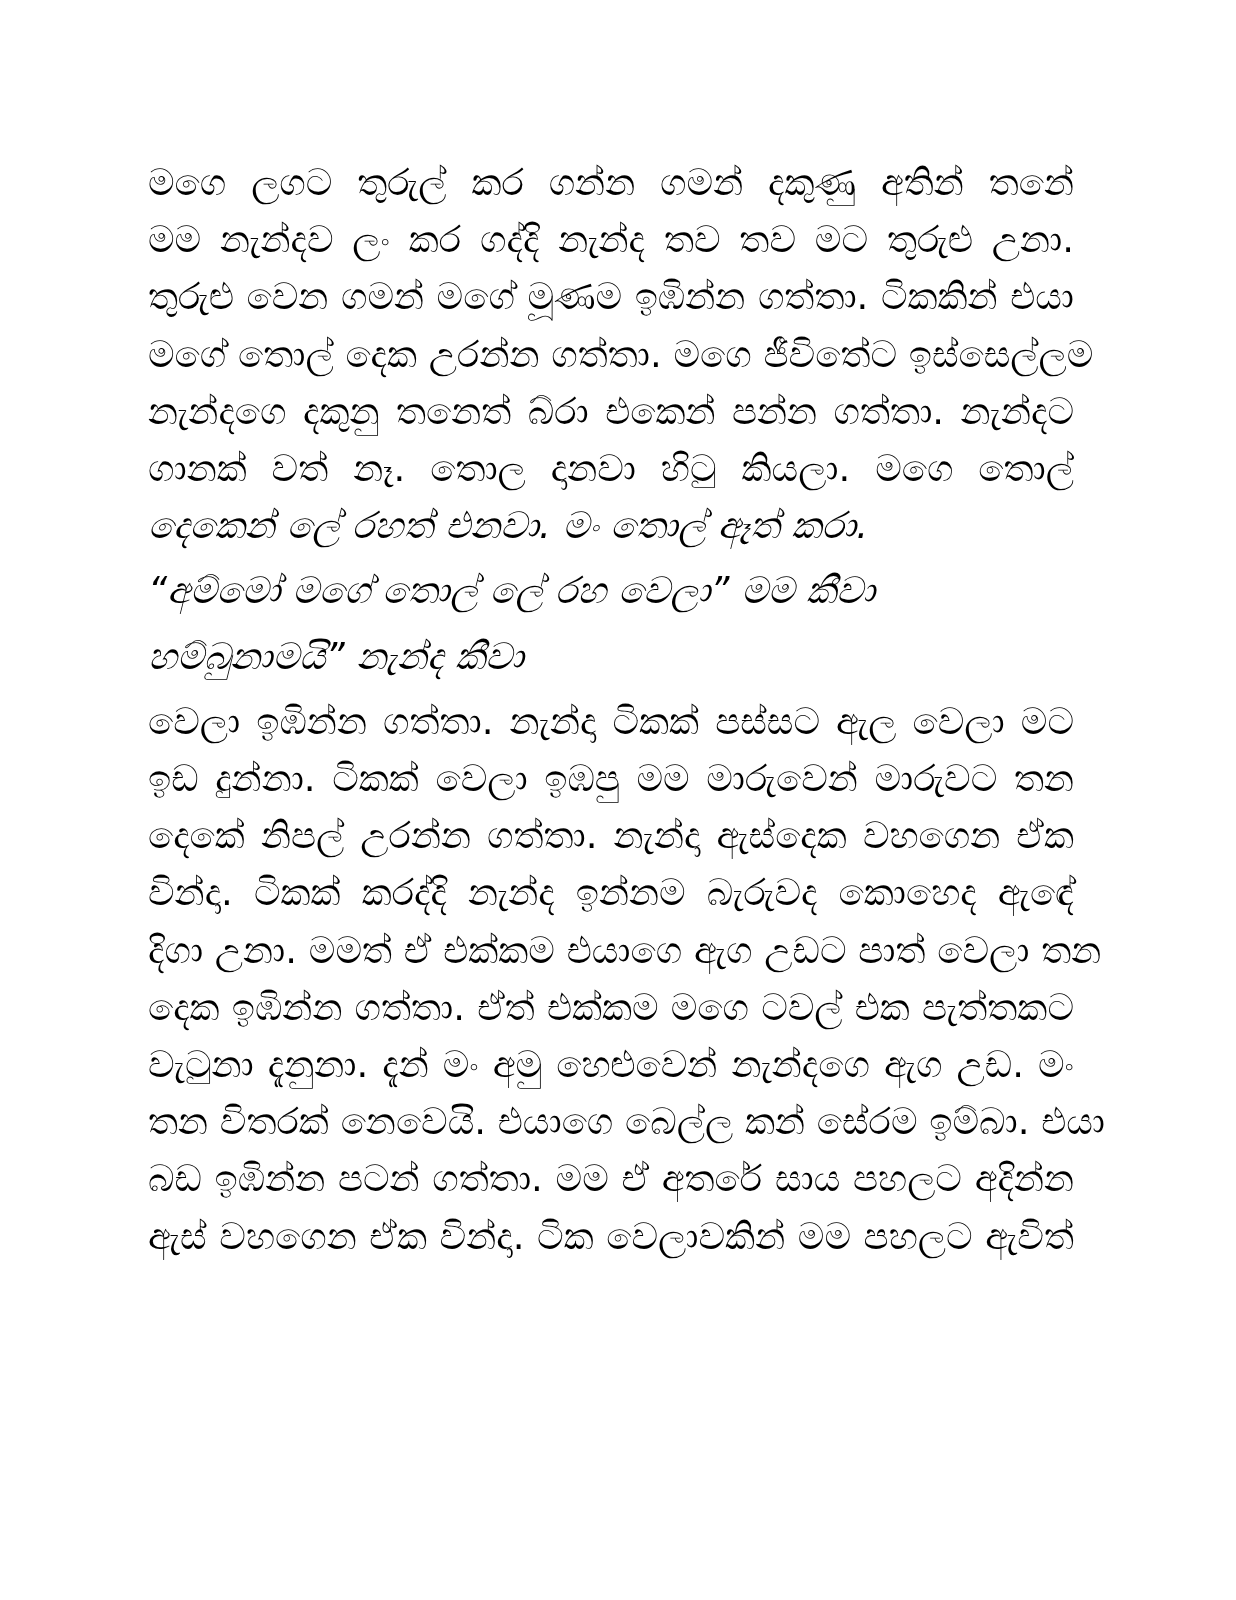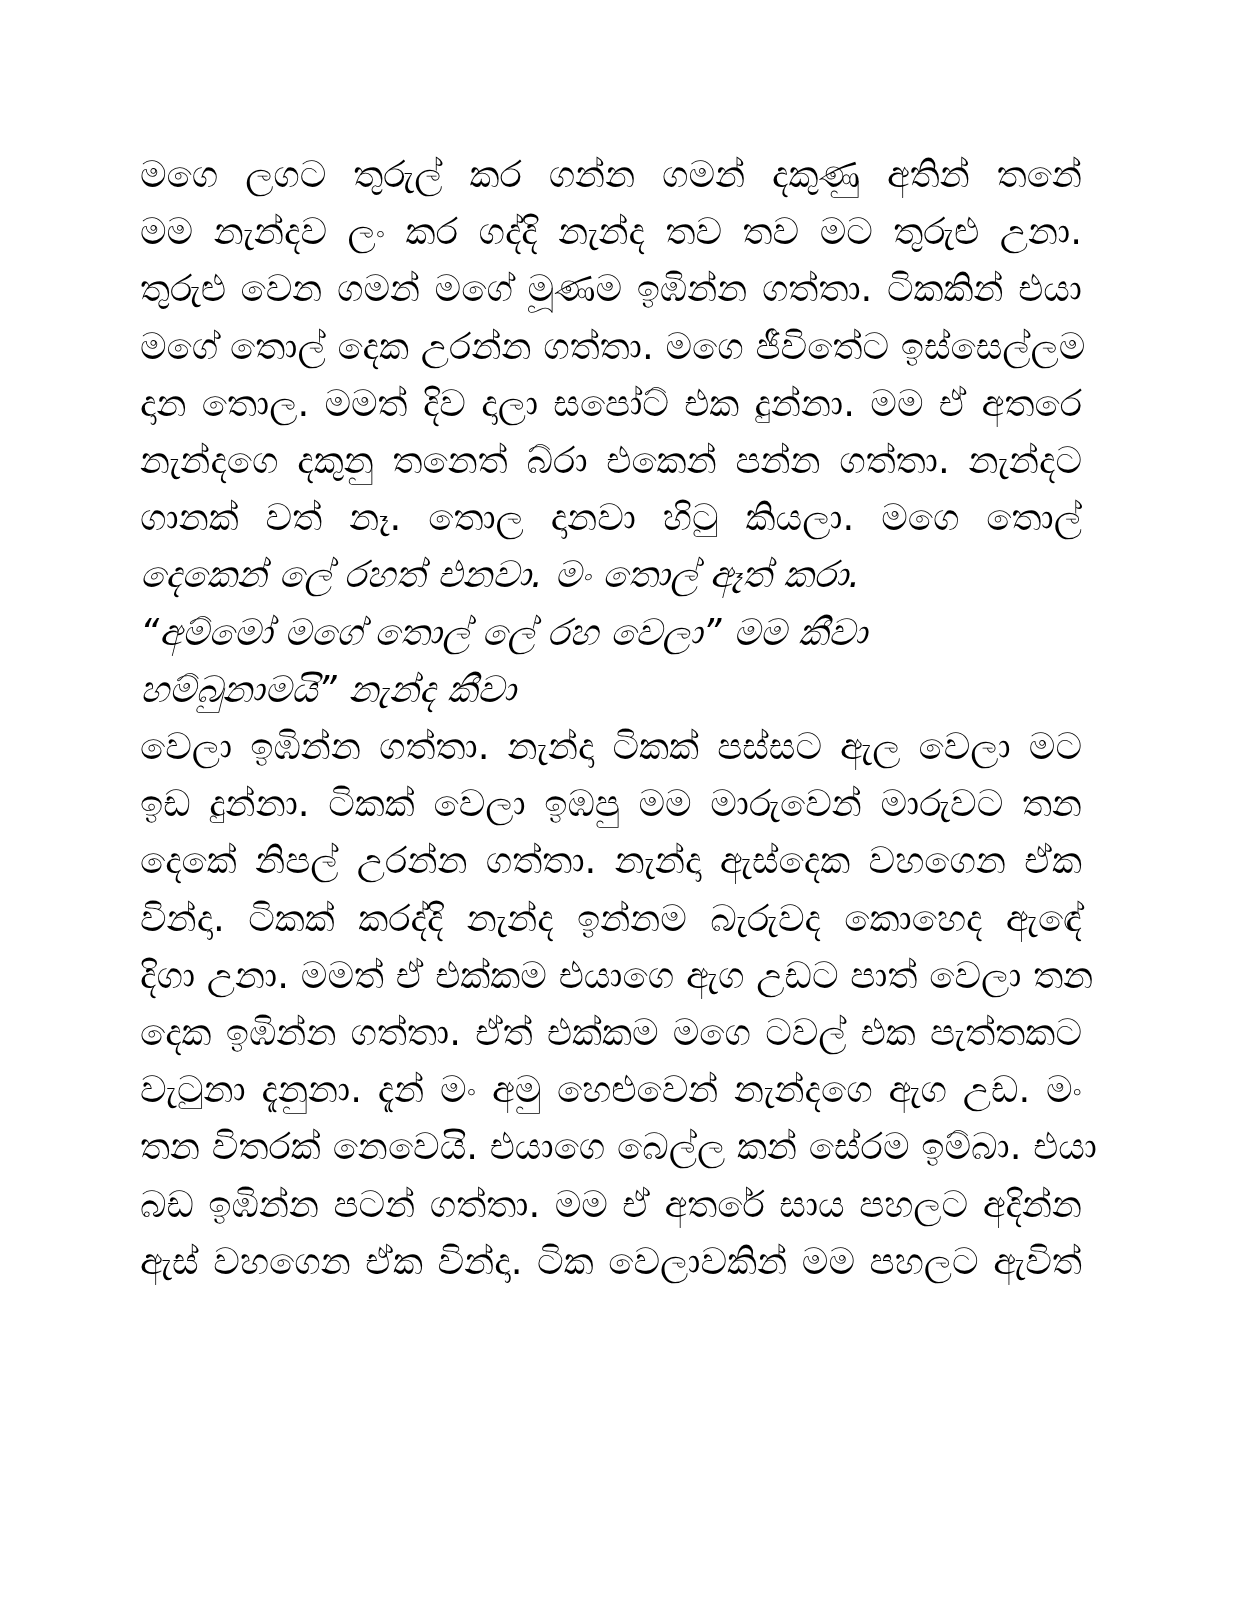--- a/index.html
+++ b/index.html
@@ -19,21 +19,21 @@
     position: absolute;
     left: 140px;
     top: 146px;
     width: 942px;
     color: #000000;
     font-size: 37px;
     line-height: 57.2px;
     font-weight: 400;
   }
   .paragraph {
-    margin: 0;
+    margin: 8px;
     padding: 0;
   }
   .line {
     white-space: nowrap;
     text-align: justify;
     
     text-align-last: justify;
   }
   .line.para-last {
     text-align-last: left;
@@ -44,21 +44,20 @@
 <body>
 
 <div class="page">
   <div class="text-block">
 
     <div class="paragraph">
       <div class="line">මගෙ ලගට තුරුල් කර ගන්න ගමන් දකුණු අතින් තනේ</div>
       <div class="line">මම නැන්දව ලං කර ගද්දි නැන්ද තව තව මට තුරුළු උනා.</div>
       <div class="line">තුරුළු වෙන ගමන් මගේ මූණම ඉඹින්න ගත්තා. ටිකකින් එයා</div>
       <div class="line">මගේ තොල් දෙක උරන්න ගත්තා. මගෙ ජීවිතේට ඉස්සෙල්ලම</div>
-      <div class="line">දාන තොල. මමත් දිව දාලා සපෝට් එක දුන්නා. මම ඒ අතරෙ</div>
       <div class="line">නැන්දගෙ දකුනු තනෙත් බ්රා එකෙන් පන්න ගත්තා. නැන්දට</div>
       <div class="line">ගානක් වත් නෑ. තොල දානවා හිටු කියලා. මගෙ තොල්</div>
       <div class="line para-last">දෙකෙන් ලේ රහත් එනවා. මං තොල් ඈත් කරා.</div>
     </div>
 
     <div class="paragraph">
       <div class="line para-last">“අම්මෝ මගේ තොල් ලේ රහ වෙලා” මම කීවා</div>
     </div>
 
     <div class="paragraph">

